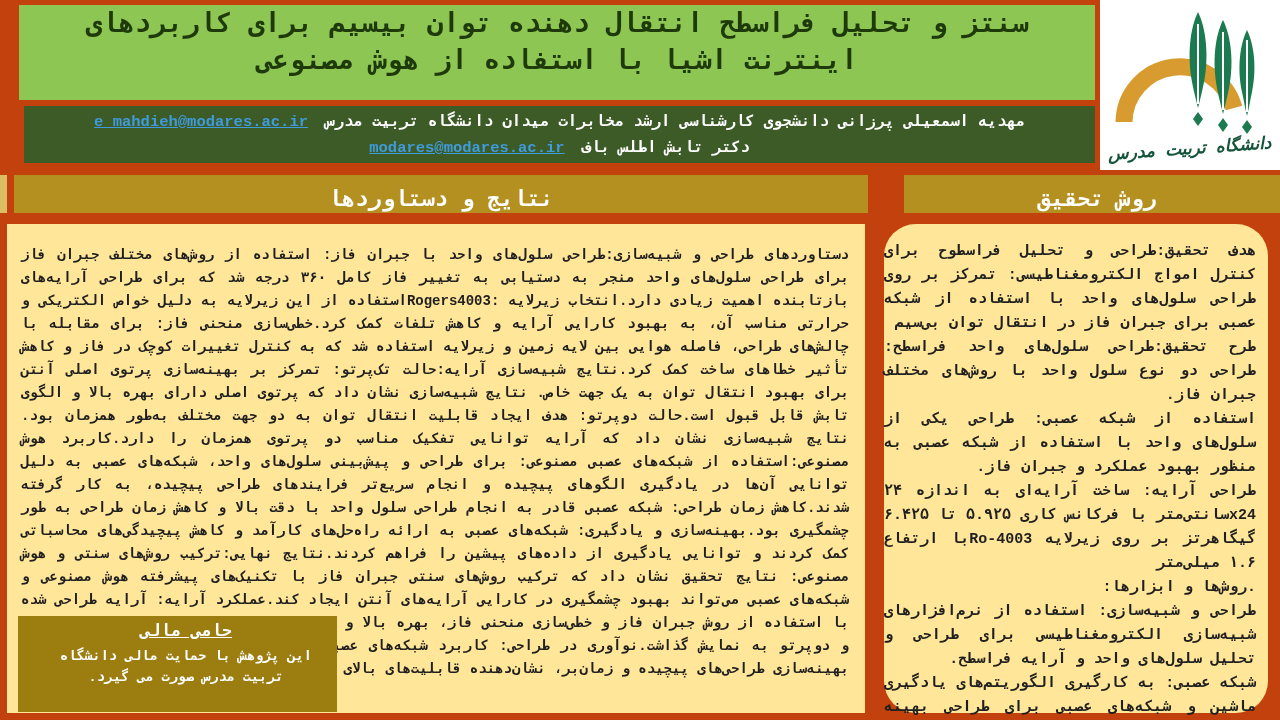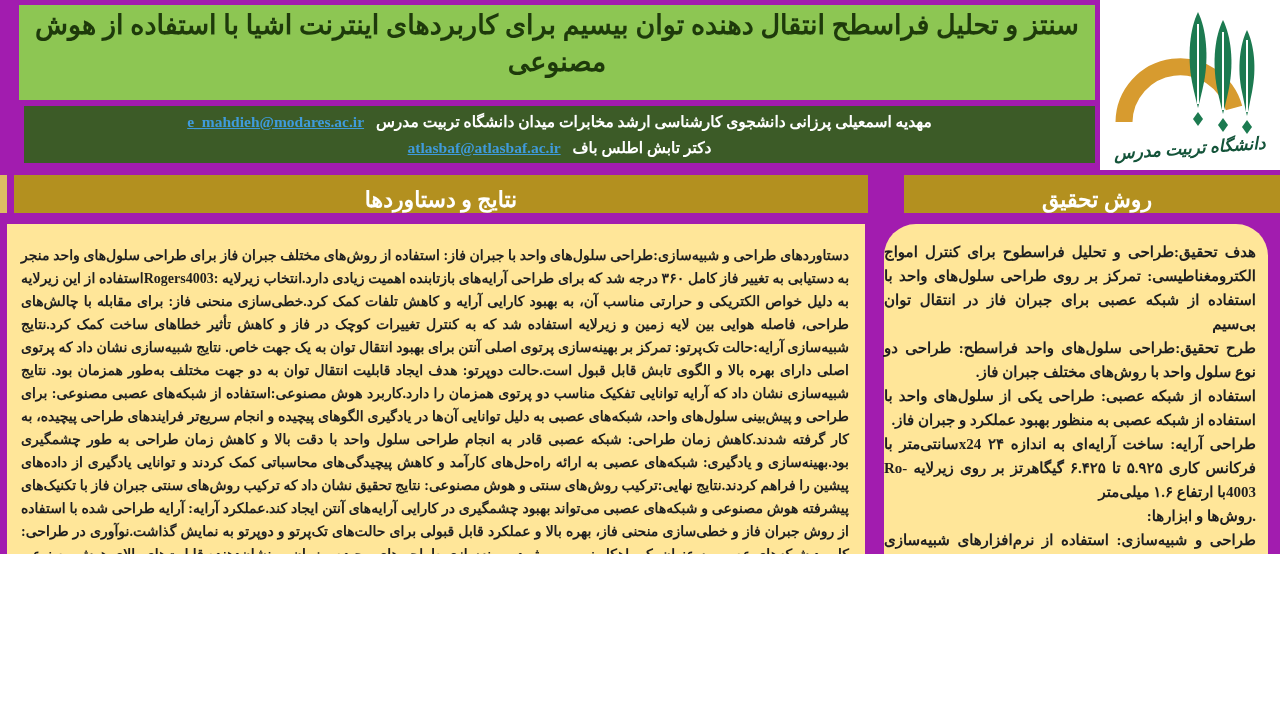--- a/index.html
+++ b/index.html
@@ -1,18 +1,18 @@
 <!DOCTYPE html>
 <html lang="fa"><head>
 <meta charset="utf-8">
 <style>
   html,body{margin:0;padding:0;background:#ffffff;}
   #page{
-    position:relative;width:1280px;height:554px;overflow:hidden;
-    background:#a21caf;font-family:Liberation Serif, serif;
+    position:relative;width:1280px;height:720px;overflow:hidden;
+    background:#c2410c;font-family:Liberation Mono, monospace;
   }
   
   .title-block{
     position:absolute;left:19px;top:5px;width:1076px;height:95px;
     background:#8dc653;display:flex;align-items:flex-start;justify-content:center;
     direction:rtl;
   }
   .title-block h1{
     margin:2px 10px 0 10px;font-size:27px;line-height:37px;font-weight:bold;
     color:#1e3a0b;text-align:center;
@@ -72,21 +72,21 @@
     <h1>سنتز و تحلیل فراسطح انتقال دهنده توان بیسیم برای کاربردهای اینترنت اشیا با استفاده از هوش مصنوعی</h1>
   </div>
 
   <div class="author-band">
     <div class="author-line">
       <span>مهدیه اسمعیلی پرزانی دانشجوی کارشناسی ارشد مخابرات میدان دانشگاه تربیت مدرس</span>
       <a class="email-link">e_mahdieh@modares.ac.ir</a>
     </div>
     <div class="author-line">
       <span>دکتر تابش اطلس باف</span>
-      <a class="email-link">atlasbaf@atlasbaf.ac.ir</a>
+      <a class="email-link">modares@modares.ac.ir</a>
     </div>
   </div>
 
   <div class="logo-box">
     <svg width="168" height="162" viewBox="0 0 168 162">
 
       <path d="M 18 118 A 56 56 0 0 1 128 104" fill="none" stroke="#d79b2f" stroke-width="17"></path>
 
       <g fill="#1c7a50">
         <path d="M92 8 C100 24 103 52 98 78 C96 88 94 96 92 104 C90 96 88 88 86 78 C81 52 84 24 92 8 Z"></path>
@@ -125,15 +125,16 @@
 استفاده از شبکه عصبی: طراحی یکی از سلول‌های واحد با استفاده از شبکه عصبی به منظور بهبود عملکرد و جبران فاز.
 طراحی آرایه: ساخت آرایه‌ای به اندازه ۲۴ x24سانتی‌متر با فرکانس کاری ۵.۹۲۵ تا ۶.۴۲۵ گیگاهرتز بر روی زیرلایه Ro-4003با ارتفاع ۱.۶ میلی‌متر
 .روش‌ها و ابزارها:
 طراحی و شبیه‌سازی: استفاده از نرم‌افزارهای شبیه‌سازی الکترومغناطیسی برای طراحی و تحلیل سلول‌های واحد و آرایه فراسطح.
 شبکه عصبی: به کارگیری الگوریتم‌های یادگیری ماشین و شبکه‌های عصبی برای طراحی بهینه سلول‌های واحد و جبران فاز.
 تحلیل عملکرد: ارزیابی عملکرد آرایه طراحی شده با توجه به فرکانس کاری و کاربردهای مرتبط با اینترنت اشیا.</div>
   </div>
 
   <div class="sponsor-box">
     <div class="sponsor-title">حامی مالی</div>
+    <div class="sponsor-text">این پژوهش با حمایت مالی دانشگاه تربیت مدرس صورت می گیرد.</div>
   </div>
 
 </div>
 
 </body></html>

